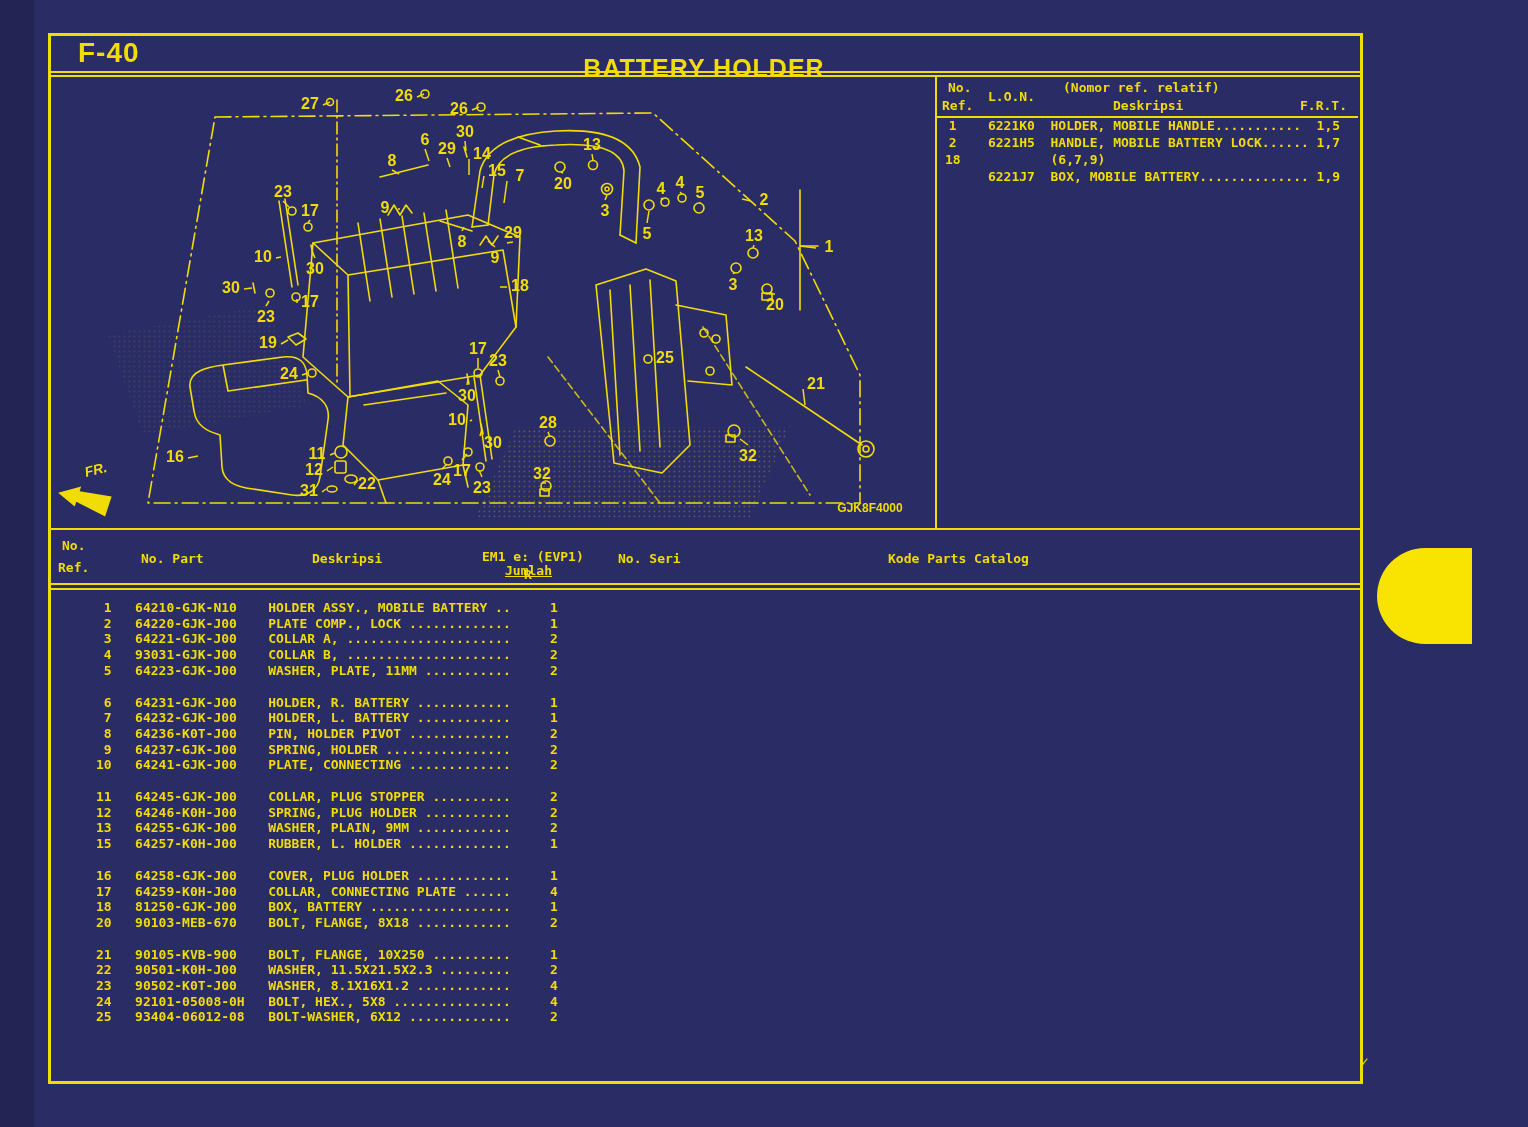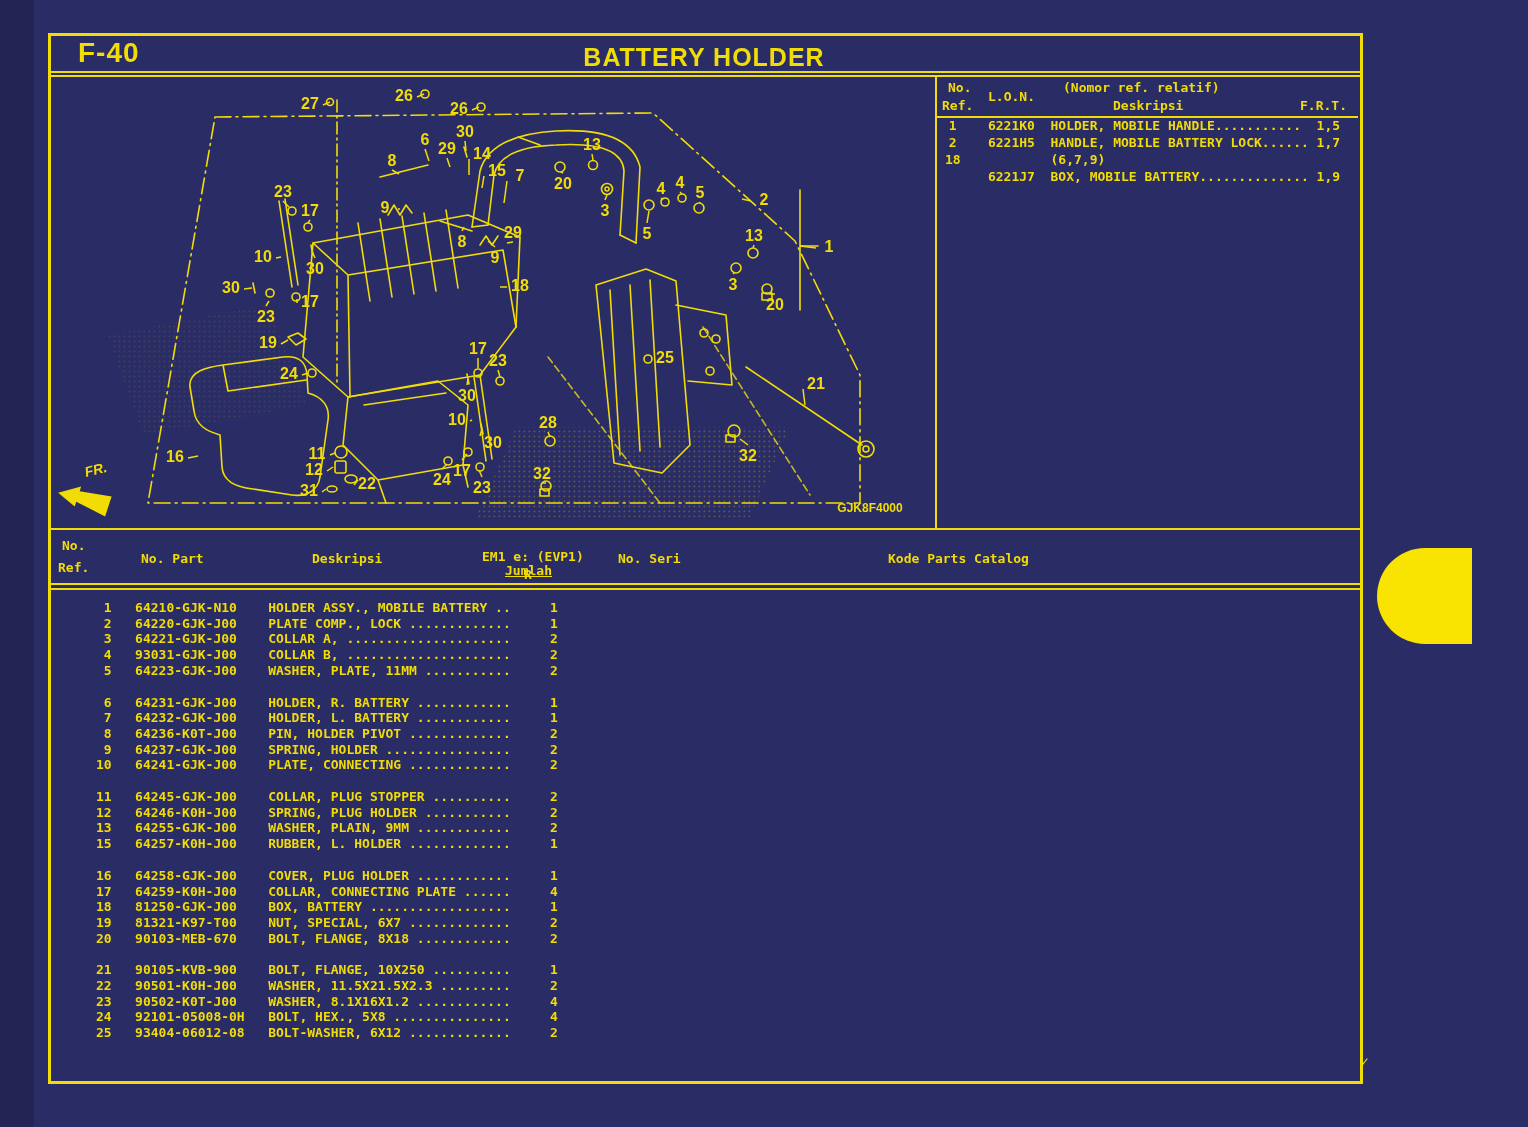--- a/index.html
+++ b/index.html
@@ -10,21 +10,21 @@
   html,body{margin:0;padding:0;background:var(--bg);}
   .page{position:relative;width:1472px;height:1127px;background:var(--bg);overflow:hidden;
         font-family:"DejaVu Sans Mono",monospace;color:var(--yl);}
   .leftstrip{position:absolute;left:0;top:0;width:34px;height:1127px;background:var(--bgdark);}
   .frame{position:absolute;left:48px;top:33px;width:1309px;height:1045px;border:3px solid var(--yl);}
   .hline{position:absolute;background:var(--yl);height:2px;}
   .vline{position:absolute;background:var(--yl);width:2px;}
   .headerband{position:absolute;left:48px;top:33px;width:1312px;height:38px;border-bottom:2px solid var(--yl);}
   .pagecode{position:absolute;left:78px;top:37px;font-family:"Liberation Sans",sans-serif;
             font-weight:bold;font-size:28px;letter-spacing:1px;}
-  .pagetitle{position:absolute;left:48px;top:43px;width:1312px;text-align:center;
+  .pagetitle{position:absolute;left:48px;top:54px;width:1312px;text-align:center;
              font-family:"Liberation Sans",sans-serif;font-weight:bold;font-size:25px;letter-spacing:1px;}
   .mono{font-family:"DejaVu Sans Mono",monospace;font-weight:bold;font-size:13px;color:var(--yl);}
   .abs{position:absolute;white-space:pre;}
   
   .lon-rows{position:absolute;left:941px;top:117px;line-height:17px;}
   .lon-row span{display:inline-block;white-space:pre;}
   .lon-ref{width:3ch;text-align:center;}
   .lon-lon{width:6ch;margin-left:3ch;}
   .lon-desc{margin-left:2ch;width:33ch;}
   .lon-frt{margin-left:1ch;width:3ch;}
@@ -317,21 +317,20 @@
       <div class="pgroup">
         <div class="prow"><span class="p-ref">11</span><span class="p-part">64245-GJK-J00</span><span class="p-desc">COLLAR, PLUG STOPPER ..........</span><span class="p-qty">2</span></div>
         <div class="prow"><span class="p-ref">12</span><span class="p-part">64246-K0H-J00</span><span class="p-desc">SPRING, PLUG HOLDER ...........</span><span class="p-qty">2</span></div>
         <div class="prow"><span class="p-ref">13</span><span class="p-part">64255-GJK-J00</span><span class="p-desc">WASHER, PLAIN, 9MM ............</span><span class="p-qty">2</span></div>
         <div class="prow"><span class="p-ref">15</span><span class="p-part">64257-K0H-J00</span><span class="p-desc">RUBBER, L. HOLDER .............</span><span class="p-qty">1</span></div>
       </div>
       <div class="pgroup">
         <div class="prow"><span class="p-ref">16</span><span class="p-part">64258-GJK-J00</span><span class="p-desc">COVER, PLUG HOLDER ............</span><span class="p-qty">1</span></div>
         <div class="prow"><span class="p-ref">17</span><span class="p-part">64259-K0H-J00</span><span class="p-desc">COLLAR, CONNECTING PLATE ......</span><span class="p-qty">4</span></div>
         <div class="prow"><span class="p-ref">18</span><span class="p-part">81250-GJK-J00</span><span class="p-desc">BOX, BATTERY ..................</span><span class="p-qty">1</span></div>
-        <div class="prow"><span class="p-ref">19</span><span class="p-part">81321-K97-T00</span><span class="p-desc">NUT, SPECIAL, 6X7 .............</span><span class="p-qty">2</span></div>
         <div class="prow"><span class="p-ref">20</span><span class="p-part">90103-MEB-670</span><span class="p-desc">BOLT, FLANGE, 8X18 ............</span><span class="p-qty">2</span></div>
       </div>
       <div class="pgroup">
         <div class="prow"><span class="p-ref">21</span><span class="p-part">90105-KVB-900</span><span class="p-desc">BOLT, FLANGE, 10X250 ..........</span><span class="p-qty">1</span></div>
         <div class="prow"><span class="p-ref">22</span><span class="p-part">90501-K0H-J00</span><span class="p-desc">WASHER, 11.5X21.5X2.3 .........</span><span class="p-qty">2</span></div>
         <div class="prow"><span class="p-ref">23</span><span class="p-part">90502-K0T-J00</span><span class="p-desc">WASHER, 8.1X16X1.2 ............</span><span class="p-qty">4</span></div>
         <div class="prow"><span class="p-ref">24</span><span class="p-part">92101-05008-0H</span><span class="p-desc">BOLT, HEX., 5X8 ...............</span><span class="p-qty">4</span></div>
         <div class="prow"><span class="p-ref">25</span><span class="p-part">93404-06012-08</span><span class="p-desc">BOLT-WASHER, 6X12 .............</span><span class="p-qty">2</span></div>
       </div>
     </div>

